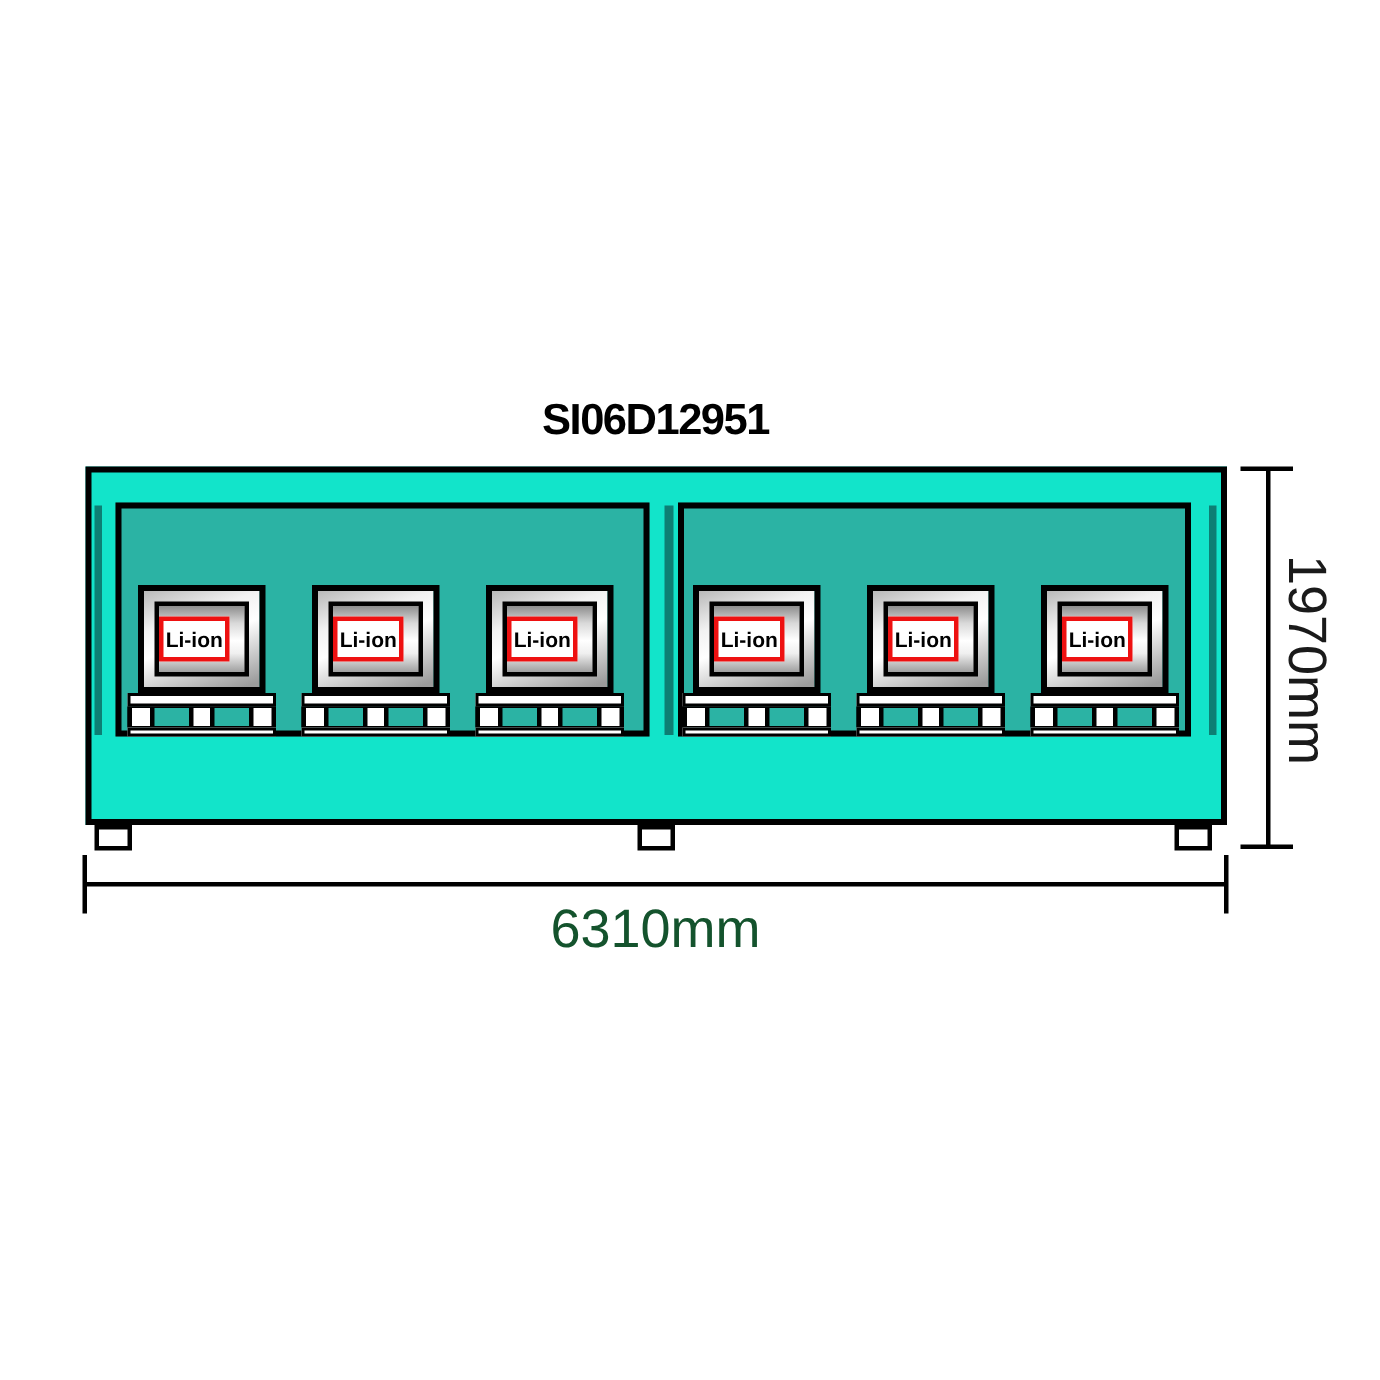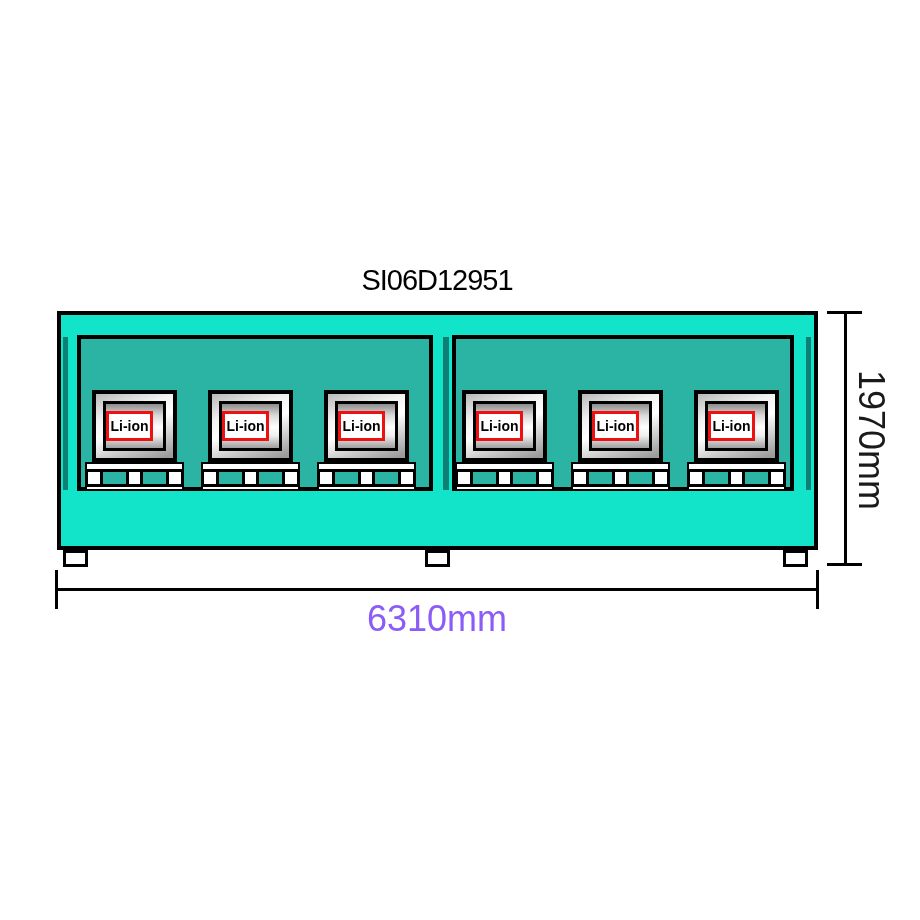--- a/index.html
+++ b/index.html
@@ -12,21 +12,21 @@
   html,body{margin:0;padding:0;background:#fff;}
   .stage{
     position:relative;width:920px;height:920px;background:#ffffff;overflow:hidden;
     font-family:"Liberation Sans", sans-serif;
   }
   .abs{position:absolute;box-sizing:border-box;}
 
   
   .title{
     left:287px;top:264px;width:300px;text-align:center;
-    font-size:29px;font-weight:normal;color:#000;letter-spacing:-1px;
+    font-size:29px;font-weight:bold;color:#000;letter-spacing:-1px;
   }
 
   
   .container-body{
     left:57px;top:311px;width:761px;height:239px;
     border:4px solid var(--line-black);background:var(--bright-teal);
   }
 
   
   .stripe{top:337px;height:153px;background:var(--dark-teal);}
@@ -76,21 +76,21 @@
   .foot{top:550px;width:25px;height:17px;border:3px solid var(--line-black);background:#fff;}
   .foot.f1{left:63px;} .foot.f2{left:425px;} .foot.f3{left:783px;}
 
   
   .dim-line{background:var(--line-black);}
   .w-line{left:57px;top:588px;width:761px;height:3px;}
   .w-tick-l{left:55px;top:570px;width:3px;height:39px;}
   .w-tick-r{left:816px;top:570px;width:3px;height:39px;}
   .w-label{
     left:287px;top:598px;width:300px;text-align:center;
-    font-size:36px;color:#8b5cf6;font-weight:400;
+    font-size:36px;color:#14532d;font-weight:400;
   }
   .h-line{left:844px;top:312px;width:3px;height:253px;}
   .h-tick-t{left:827px;top:311px;width:35px;height:3px;}
   .h-tick-b{left:827px;top:563px;width:35px;height:3px;}
   .h-label{
     left:797px;top:420px;width:150px;height:40px;text-align:center;
     font-size:36px;color:#1a1a1a;font-weight:400;
     transform:rotate(90deg);
   }
 </style>

